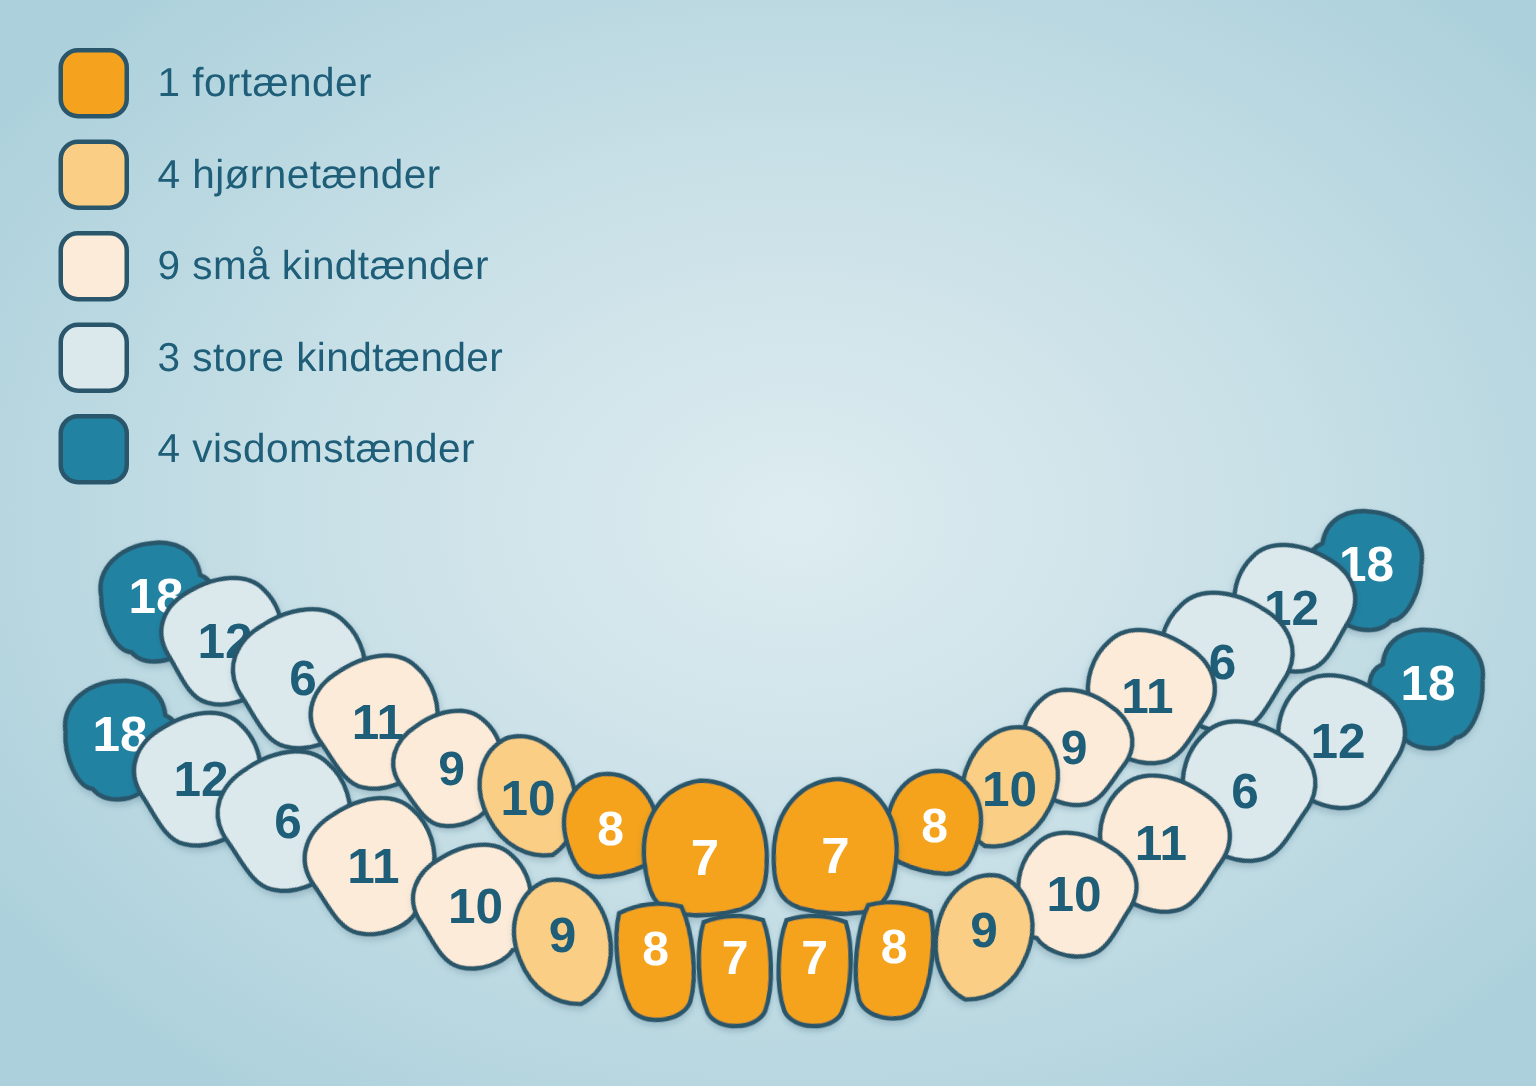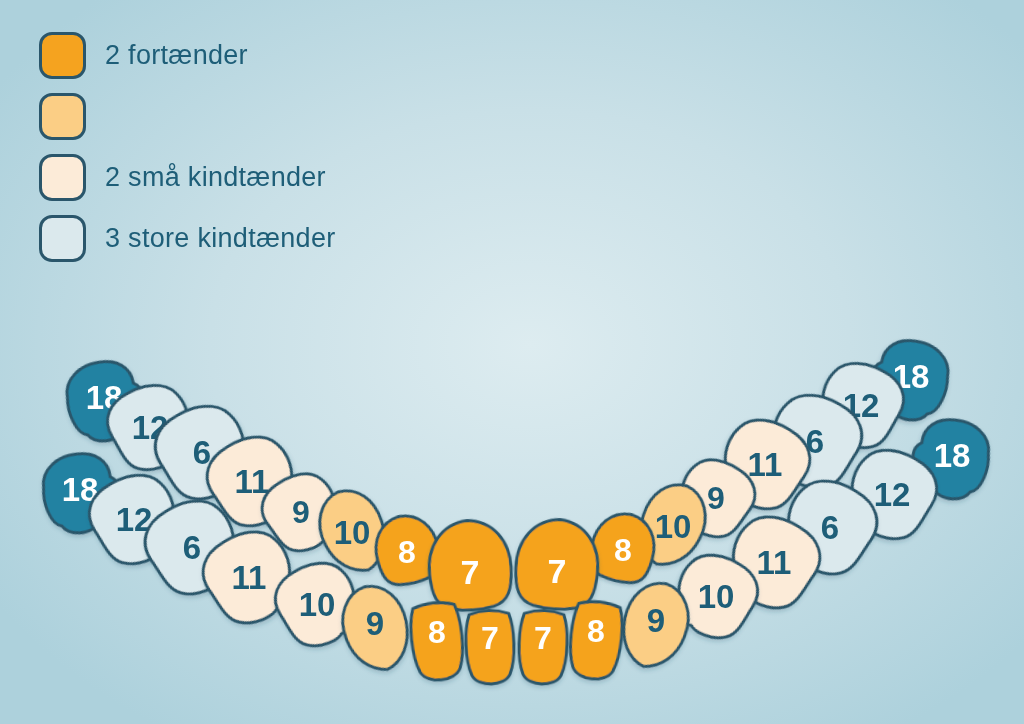--- a/index.html
+++ b/index.html
@@ -156,27 +156,32 @@
         </g>
         <g>
           <path d="M -26 -42 C -9 -48 9 -48 26 -42 C 33 -22 34 16 25 38 C 17 54 -17 54 -25 38 C -34 16 -33 -22 -26 -42 Z" transform="translate(543 646) rotate(2) scale(-0.76 0.76)" fill="#F5A31F" stroke="#2A566B" stroke-width="3" vector-effect="non-scaling-stroke" filter="url(#toothShadow)"></path>
           <text x="543" y="638" class="tooth-label" dominant-baseline="central" font-size="32" fill="#FFFFFF">7</text>
         </g>
       </g>
   </svg>
   <div class="legend" id="legend">
       <div class="legend-item">
         <span class="swatch" style="background: rgb(245, 163, 31);"></span>
-        <span class="legend-label">2 fortænder</span>
+        <span class="legend-label">1 fortænder</span>
       </div>
       <div class="legend-item">
         <span class="swatch" style="background: rgb(251, 206, 133);"></span>
+        <span class="legend-label">4 hjørnetænder</span>
       </div>
       <div class="legend-item">
         <span class="swatch" style="background: rgb(252, 235, 216);"></span>
-        <span class="legend-label">2 små kindtænder</span>
+        <span class="legend-label">9 små kindtænder</span>
       </div>
       <div class="legend-item">
         <span class="swatch" style="background: rgb(219, 233, 237);"></span>
         <span class="legend-label">3 store kindtænder</span>
       </div>
+      <div class="legend-item">
+        <span class="swatch" style="background: rgb(33, 130, 162);"></span>
+        <span class="legend-label">4 visdomstænder</span>
+      </div>
     </div>
 </div>
 
 </body></html>

